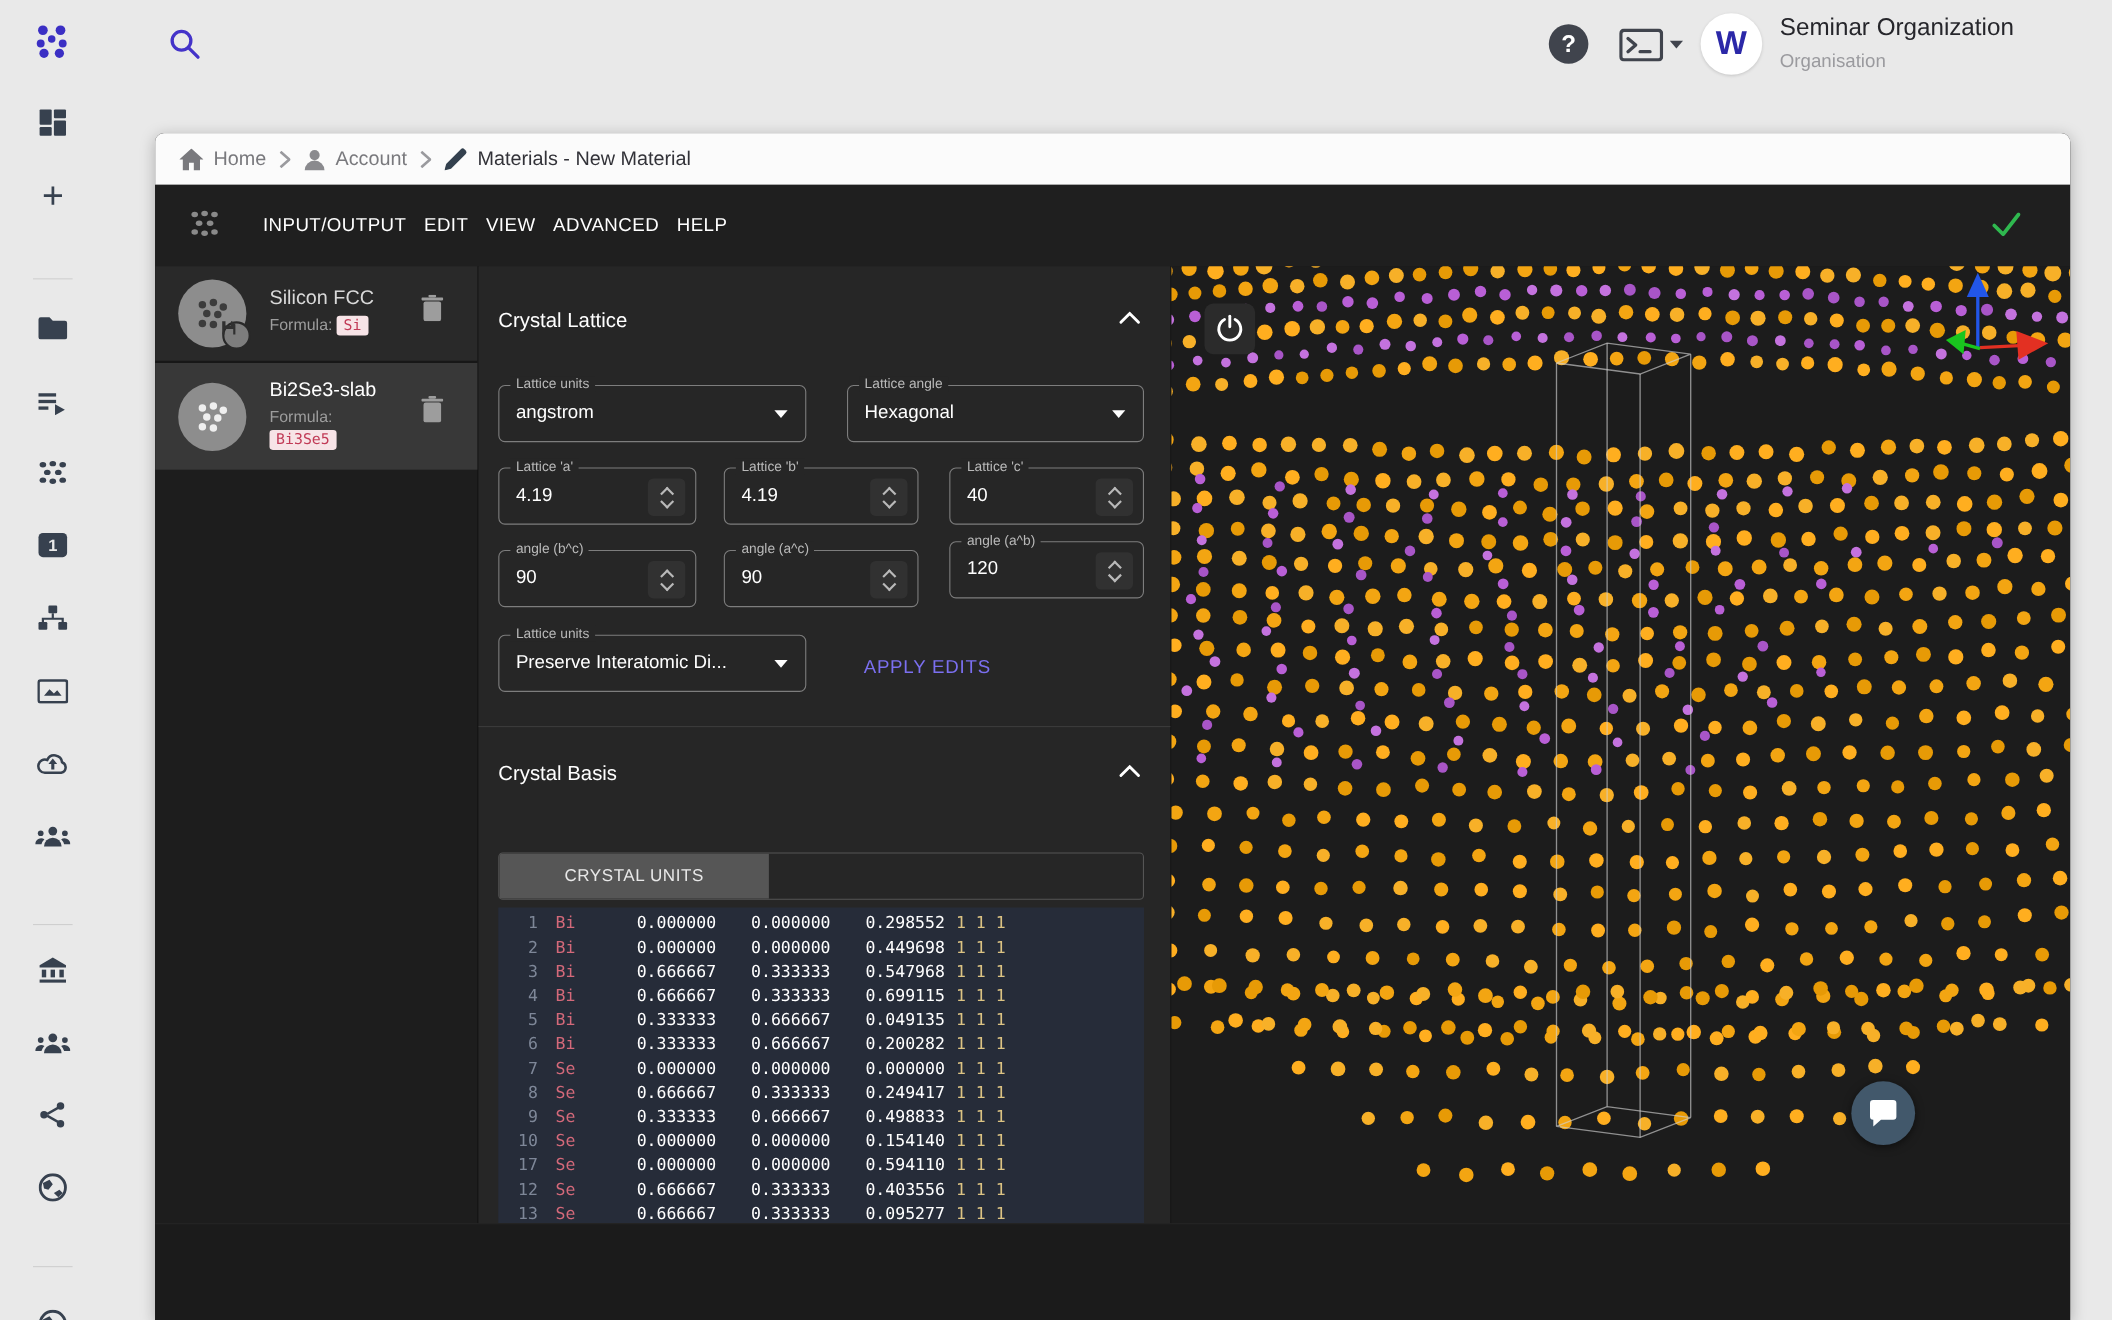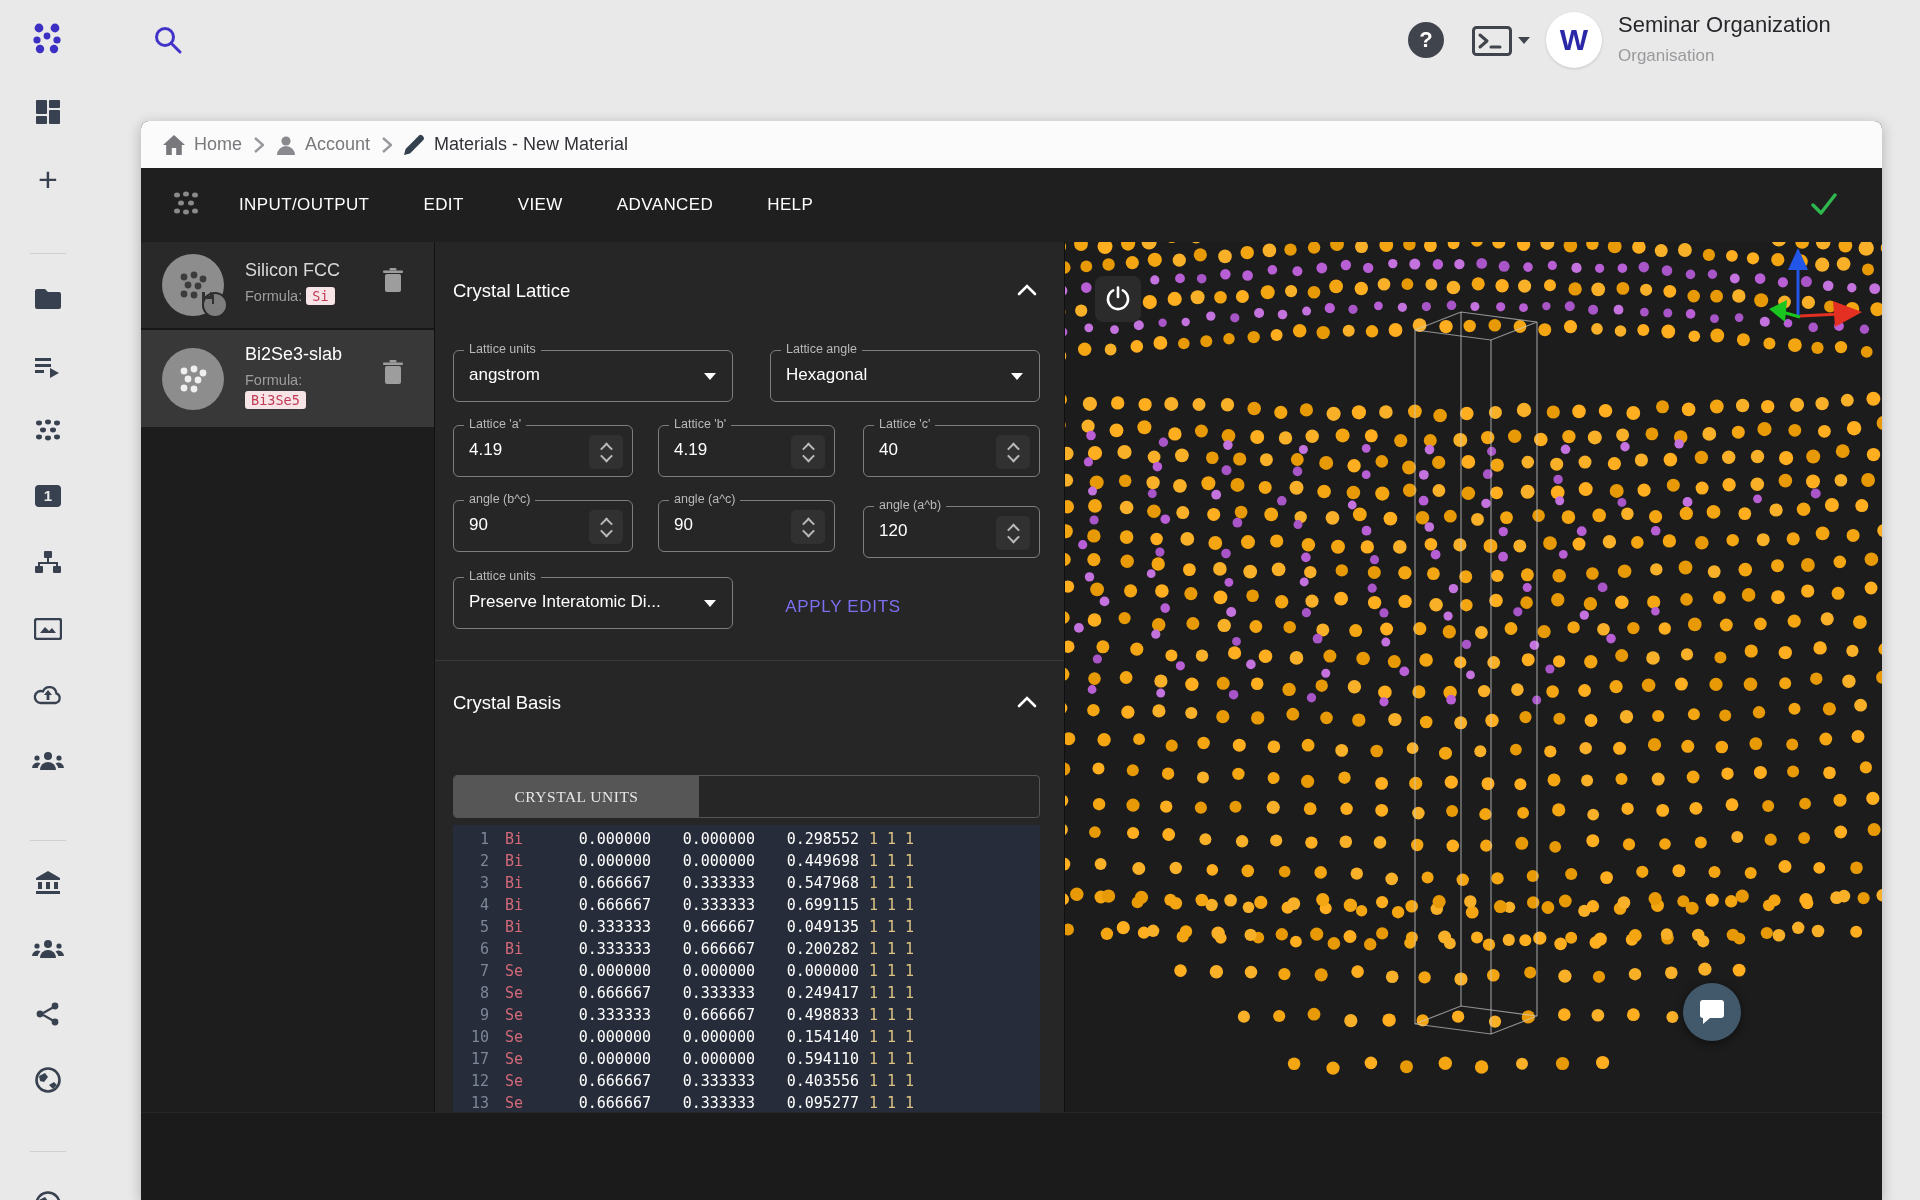--- a/index.html
+++ b/index.html
@@ -22,21 +22,21 @@
   
   .card { position:absolute; left:141px; top:121px; width:1741px; height:1079px; border-radius:8px 8px 0 0; overflow:hidden; box-shadow:0 3px 14px rgba(0,0,0,.25); background:#1b1b1b; }
 
   .crumbbar { position:absolute; left:0; top:0; width:100%; height:47px; background:#fbfbfb; display:flex; align-items:center; padding-left:22px; gap:12px; }
   .crumb { display:flex; align-items:flex-end; gap:9px; color:#79797d; font-size:18px; }
   .crumb.current { color:#323238; font-weight:500; }
   .crumbsep { color:#9a9a9e; }
 
   .menubar { position:absolute; left:0; top:47px; width:100%; height:74px; background:#1f1f1f; display:flex; align-items:center; }
   .menubar .mbicon { margin-left:30px; }
-  .menu-items { display:flex; margin-left:38px; gap:54px;text-align:right; }
+  .menu-items { display:flex; margin-left:38px; gap:16px;text-align:right; }
   .menu-item { color:#fff; font-size:17px; font-weight:500; letter-spacing:.4px; cursor:pointer; }
   .mcheck { position:absolute; right:45px; top:25px; }
 
   .content { position:absolute; left:0; top:121px; width:100%; height:870px; display:flex; }
 
   
   .matpanel { width:294px; height:100%; background:#1d1d1d; position:relative; border-right:1px solid #121212; }
   .matitem { position:relative; width:100%; }
   .matitem.first { height:88px; background:#292929; border-bottom:2px solid #171717; }
   .matitem.selected { height:97px; background:#383838; }
@@ -62,21 +62,21 @@
   .stepper { position:absolute; right:9px; top:9px; width:34px; height:34px; border-radius:5px; background:#313131; display:flex; flex-direction:column; align-items:center; justify-content:center; gap:1px; }
   .chev { width:9px; height:9px; border-left:2px solid #b9b9b9; border-top:2px solid #b9b9b9; }
   .chev.up { transform:rotate(45deg) translate(1px,1px); }
   .chev.dn { transform:rotate(225deg) translate(1px,1px); }
 
   .applybtn { position:absolute; left:328px; top:348px; width:160px; height:34px; color:#7b6ff0; font-size:17px; font-weight:500; letter-spacing:.7px; text-align:center; line-height:34px; cursor:pointer; }
   .secdiv { position:absolute; left:0; top:418px; width:100%; height:1px; background:#3a3a3a; }
 
   .tabs { position:absolute; left:18px; top:533px; width:587px; height:43px; display:flex; border:1px solid #555; border-radius:4px; overflow:hidden; }
   .tab { flex:none; display:flex; align-items:center; justify-content:center; font-size:15.5px; letter-spacing:.5px; font-weight:500; color:#e8e8e8; cursor:pointer; }
-  .tab.active { background:#565656;font-family:Liberation Serif, serif; }
+  .tab.active { background:#565656; }
   .tab.inactive { background:#202020; border-left:1px solid #555; }
 
   .codeblock { position:absolute; left:18px; top:583px; width:587px; height:287px; background:#262c39; overflow:hidden; font-family:"DejaVu Sans Mono","Liberation Mono",monospace; font-size:15px; padding-top:3px; }
   .arow { display:flex; height:22px; line-height:22px; white-space:pre; }
   .arow .ln { width:36px; text-align:right; color:#7e8798; }
   .arow .el { width:42px; margin-left:16px; color:#d4697a; }
   .arow .cx,.arow .cy,.arow .cz { width:104px; text-align:right; color:#ffffff; }
   .arow .fl { margin-left:10px; color:#dcc383; }
 
   
@@ -407,21 +407,21 @@
           </span>
       </div>
       <div class="field" style="left:223px; top:258px; width:177px;">
         <span class="flabel">angle (a^c)</span>
         <span class="fval">90</span>
         <span class="stepper">
             <span class="chev up"></span>
             <span class="chev dn"></span>
           </span>
       </div>
-      <div class="field" style="left:428px; top:264px; width:177px;">
+      <div class="field" style="left:428px; top:250px; width:177px;">
         <span class="flabel">angle (a^b)</span>
         <span class="fval">120</span>
         <span class="stepper">
             <span class="chev up"></span>
             <span class="chev dn"></span>
           </span>
       </div>
 
       <div class="field" style="left:18px; top:335px; width:280px;">
         <span class="flabel">Lattice units</span>

